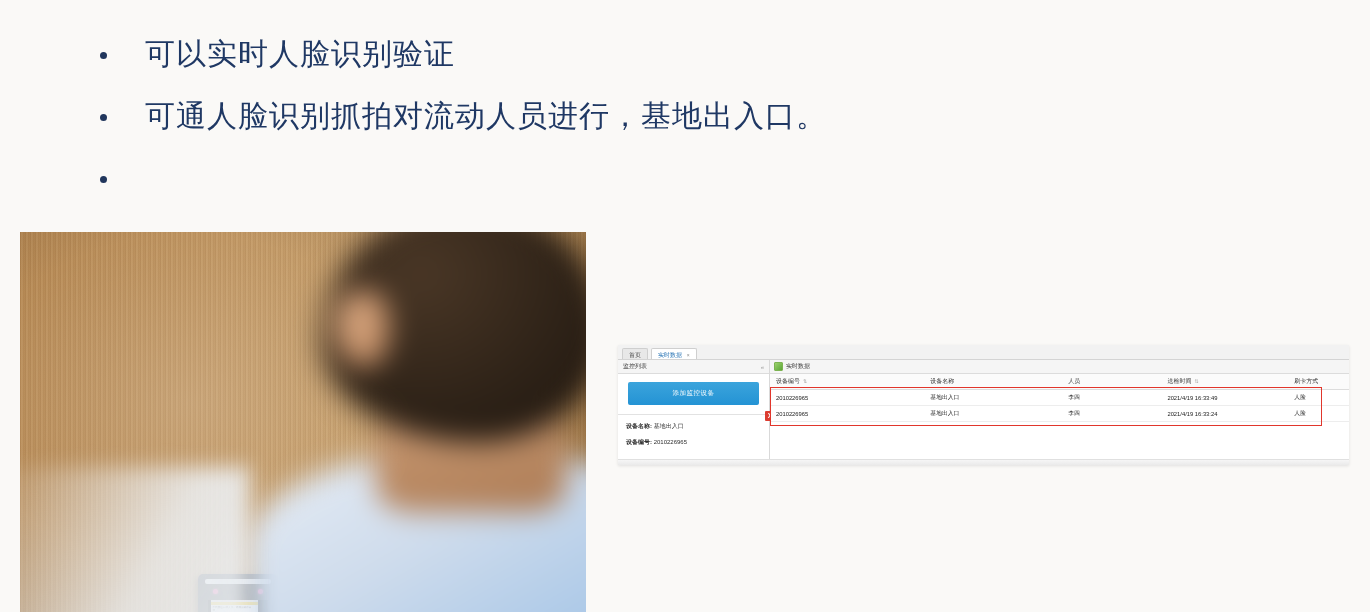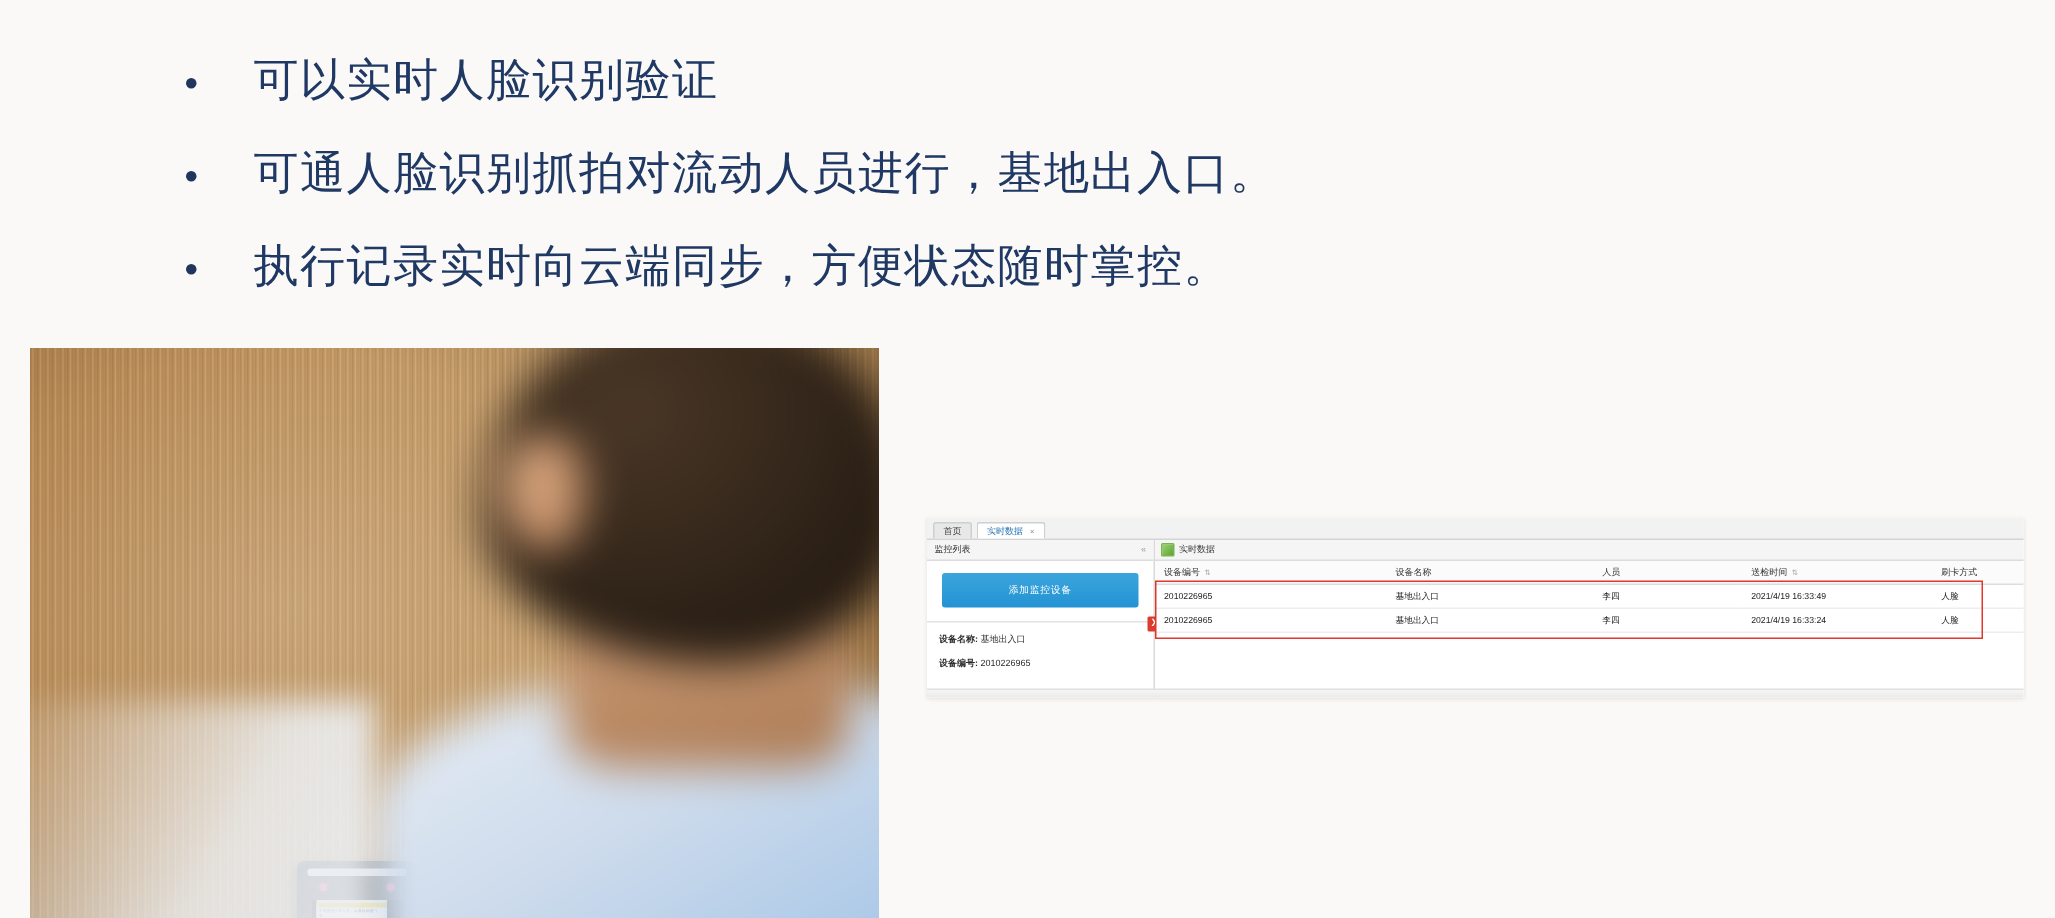--- a/index.html
+++ b/index.html
@@ -11,21 +11,21 @@
     height: 612px;
     overflow: hidden;
     background: #faf9f7;
     font-family: "Liberation Serif", "DejaVu Serif", serif;
     position: relative;
   }
 
   
   .bullets {
     position: absolute;
-    left: 124px;
+    left: 100px;
     top: 34px;
     width: 1100px;
   }
   .bullet-row {
     display: flex;
     align-items: flex-start;
     margin-bottom: 22px;
     height: 40px;
   }
   .bullet-dot {
@@ -346,21 +346,20 @@
   <div class="bullet-row">
     <span class="bullet-dot"></span>
     <span class="bullet-text">可以实时人脸识别验证</span>
   </div>
   <div class="bullet-row">
     <span class="bullet-dot"></span>
     <span class="bullet-text">可通人脸识别抓拍对流动人员进行，基地出入口。</span>
   </div>
   <div class="bullet-row">
     <span class="bullet-dot"></span>
-    <span class="bullet-text">执行记录实时向云端同步，方便状态随时掌控。</span>
   </div>
 </div>
 
 <div class="photo">
   <div class="wood"></div>
   <div class="wood-shade"></div>
 
   <div class="device">
     <div class="device-topstrip"></div>
     <div class="device-leds">

